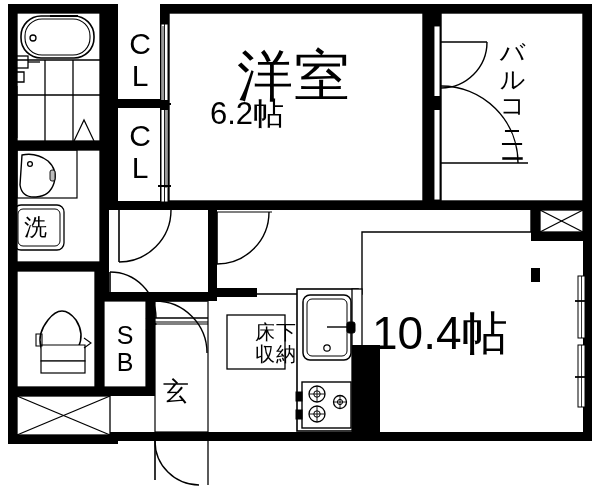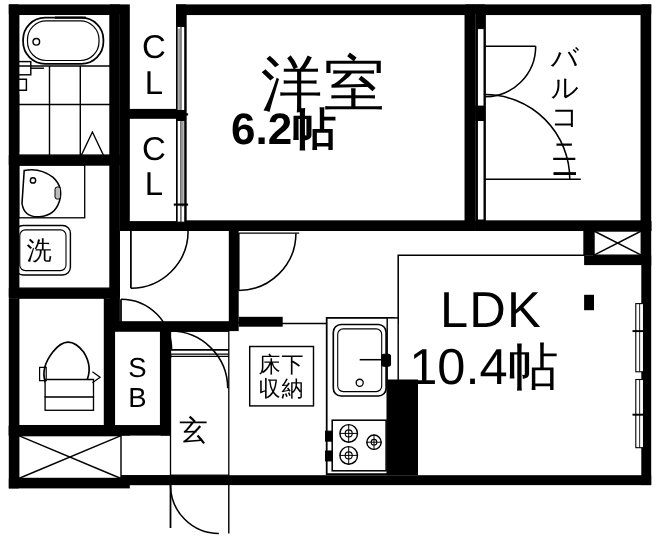--- a/index.html
+++ b/index.html
@@ -14,21 +14,21 @@
   
   .lbl{
     position:absolute;
     color:#000;
     font-family:"Liberation Sans","DejaVu Sans",sans-serif;
     white-space:pre;
     line-height:1;
     user-select:none;
   }
   .lbl-room-name{font-size:56px;letter-spacing:1px;font-weight:400;}
-  .lbl-room-area{font-size:40px;letter-spacing:0px;font-weight:700;}
+  .lbl-room-area{font-size:31px;letter-spacing:0px;font-weight:400;}
   .lbl-ldk{font-size:46px;letter-spacing:1px;}
   .lbl-ldk-area{font-size:46px;}
   .lbl-cl{font-size:30px;line-height:1.05;text-align:center;}
   .lbl-sb{font-size:25px;line-height:1.06;text-align:center;}
   .lbl-small-kanji{font-size:20px;line-height:1.08;text-align:center;letter-spacing:1px;}
   .lbl-genkan{font-size:26px;}
   .lbl-sen{font-size:23px;}
   .lbl-balcony{
     font-size:25px;
     writing-mode:vertical-rl;
@@ -311,34 +311,33 @@
       <rect x="432" y="96" width="9" height="14"></rect>
       <rect x="160" y="100" width="9" height="10"></rect>
       <rect x="531" y="268" width="9" height="14"></rect>
     </g>
 
   </svg>
 
   <div class="lbl lbl-room-name" style="left:237px;top:48px;">洋室</div>
   <div class="lbl lbl-room-area" style="left:210px;top:98px;">6.2帖</div>
 
-  <div class="lbl lbl-ldk" style="left:400px;top:258px;">LDK</div>
   <div class="lbl lbl-ldk-area" style="left:372px;top:310px;text-align:right;">10.4帖</div>
 
   <div class="lbl lbl-cl" style="left:118px;top:28px;width:44px;">C
 L</div>
 
   <div class="lbl lbl-cl" style="left:118px;top:120px;width:44px;">C
 L</div>
 
   <div class="lbl lbl-balcony" style="left:500px;top:24px;height:170px;">バルコニー</div>
 
   <div class="lbl lbl-sb" style="left:106px;top:322px;width:38px;">S
 B</div>
 
   <div class="lbl lbl-genkan" style="left:163px;top:378px;">玄</div>
 
-  <div class="lbl lbl-small-kanji" style="left:229px;top:322px;width:54px;">床下
+  <div class="lbl lbl-small-kanji" style="left:229px;top:322px;width:54px;padding-left:20px;">床下
 収納</div>
 
   <div class="lbl lbl-sen" style="left:24px;top:216px;">洗</div>
 
 </div>
 
 </body></html>

